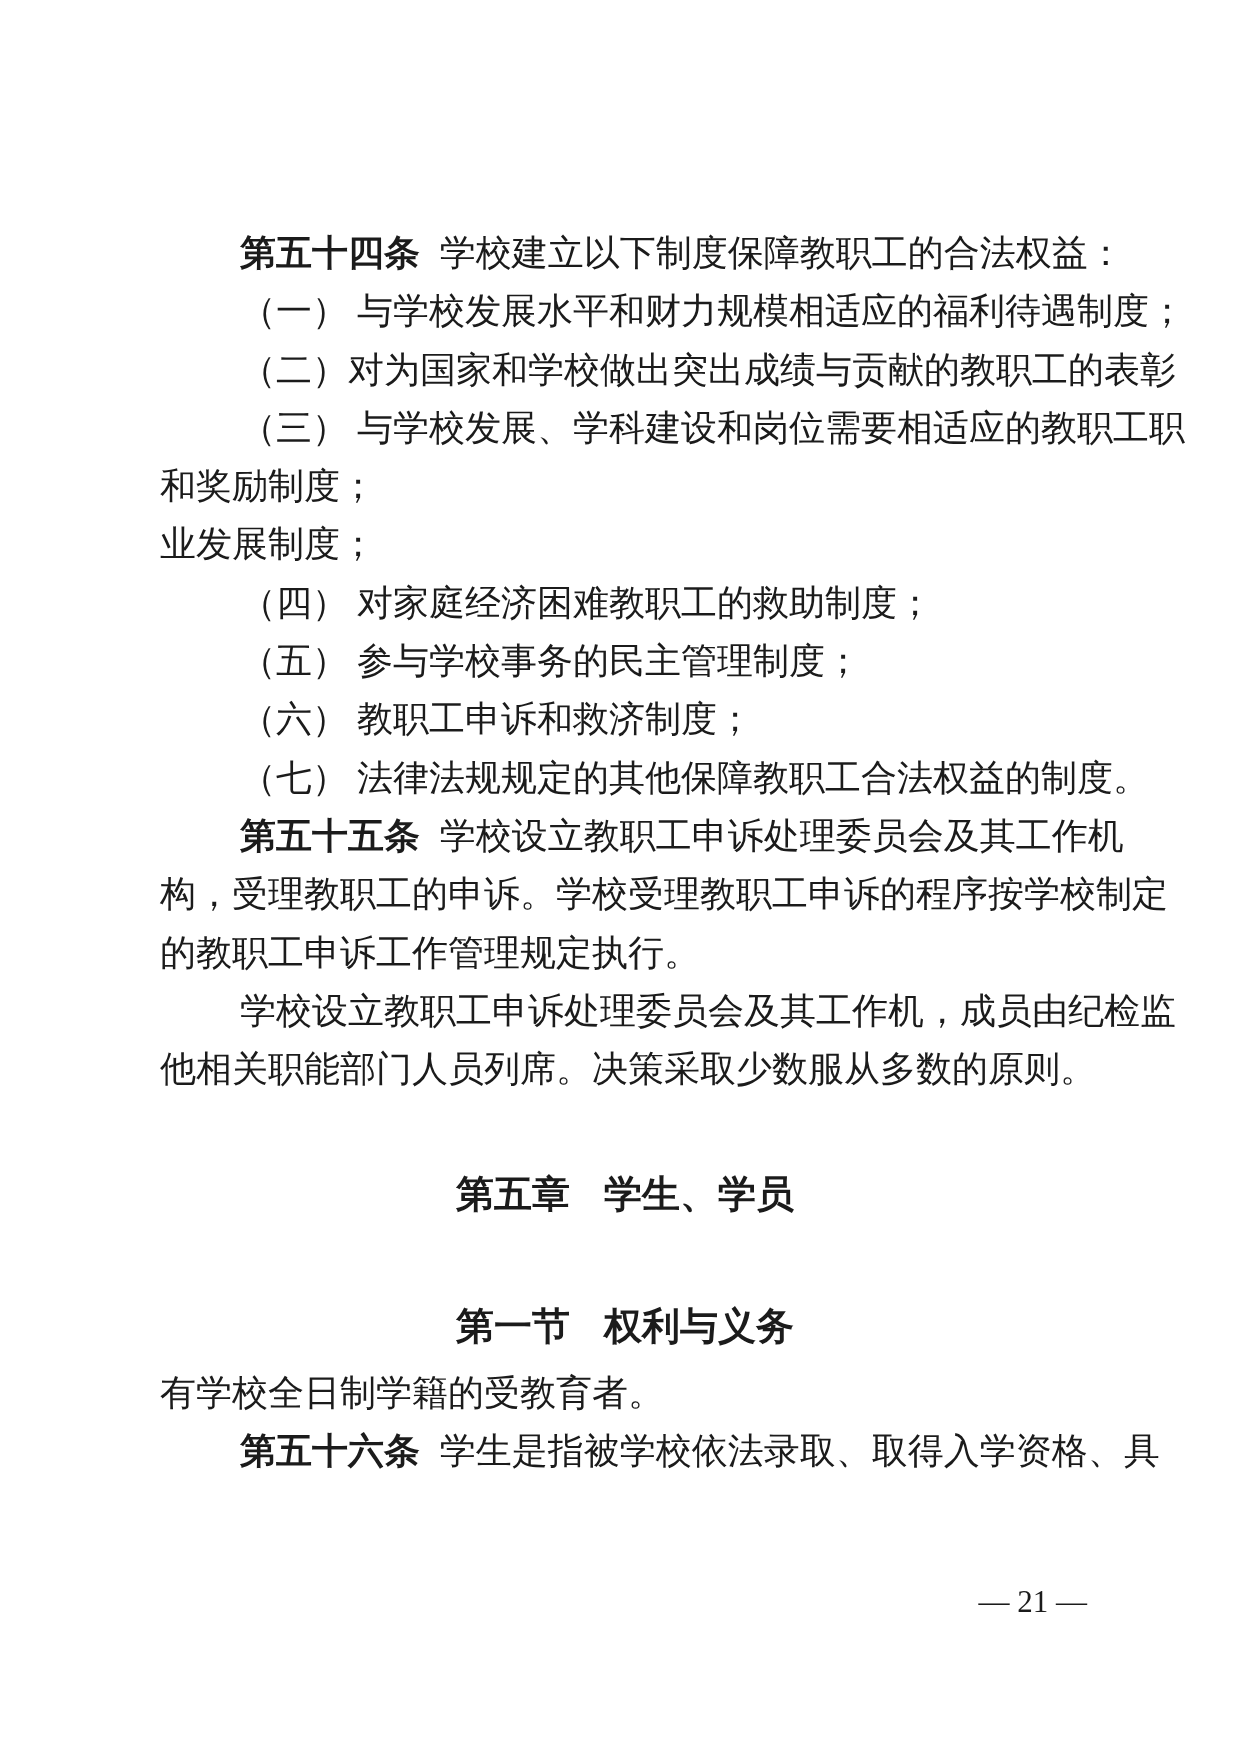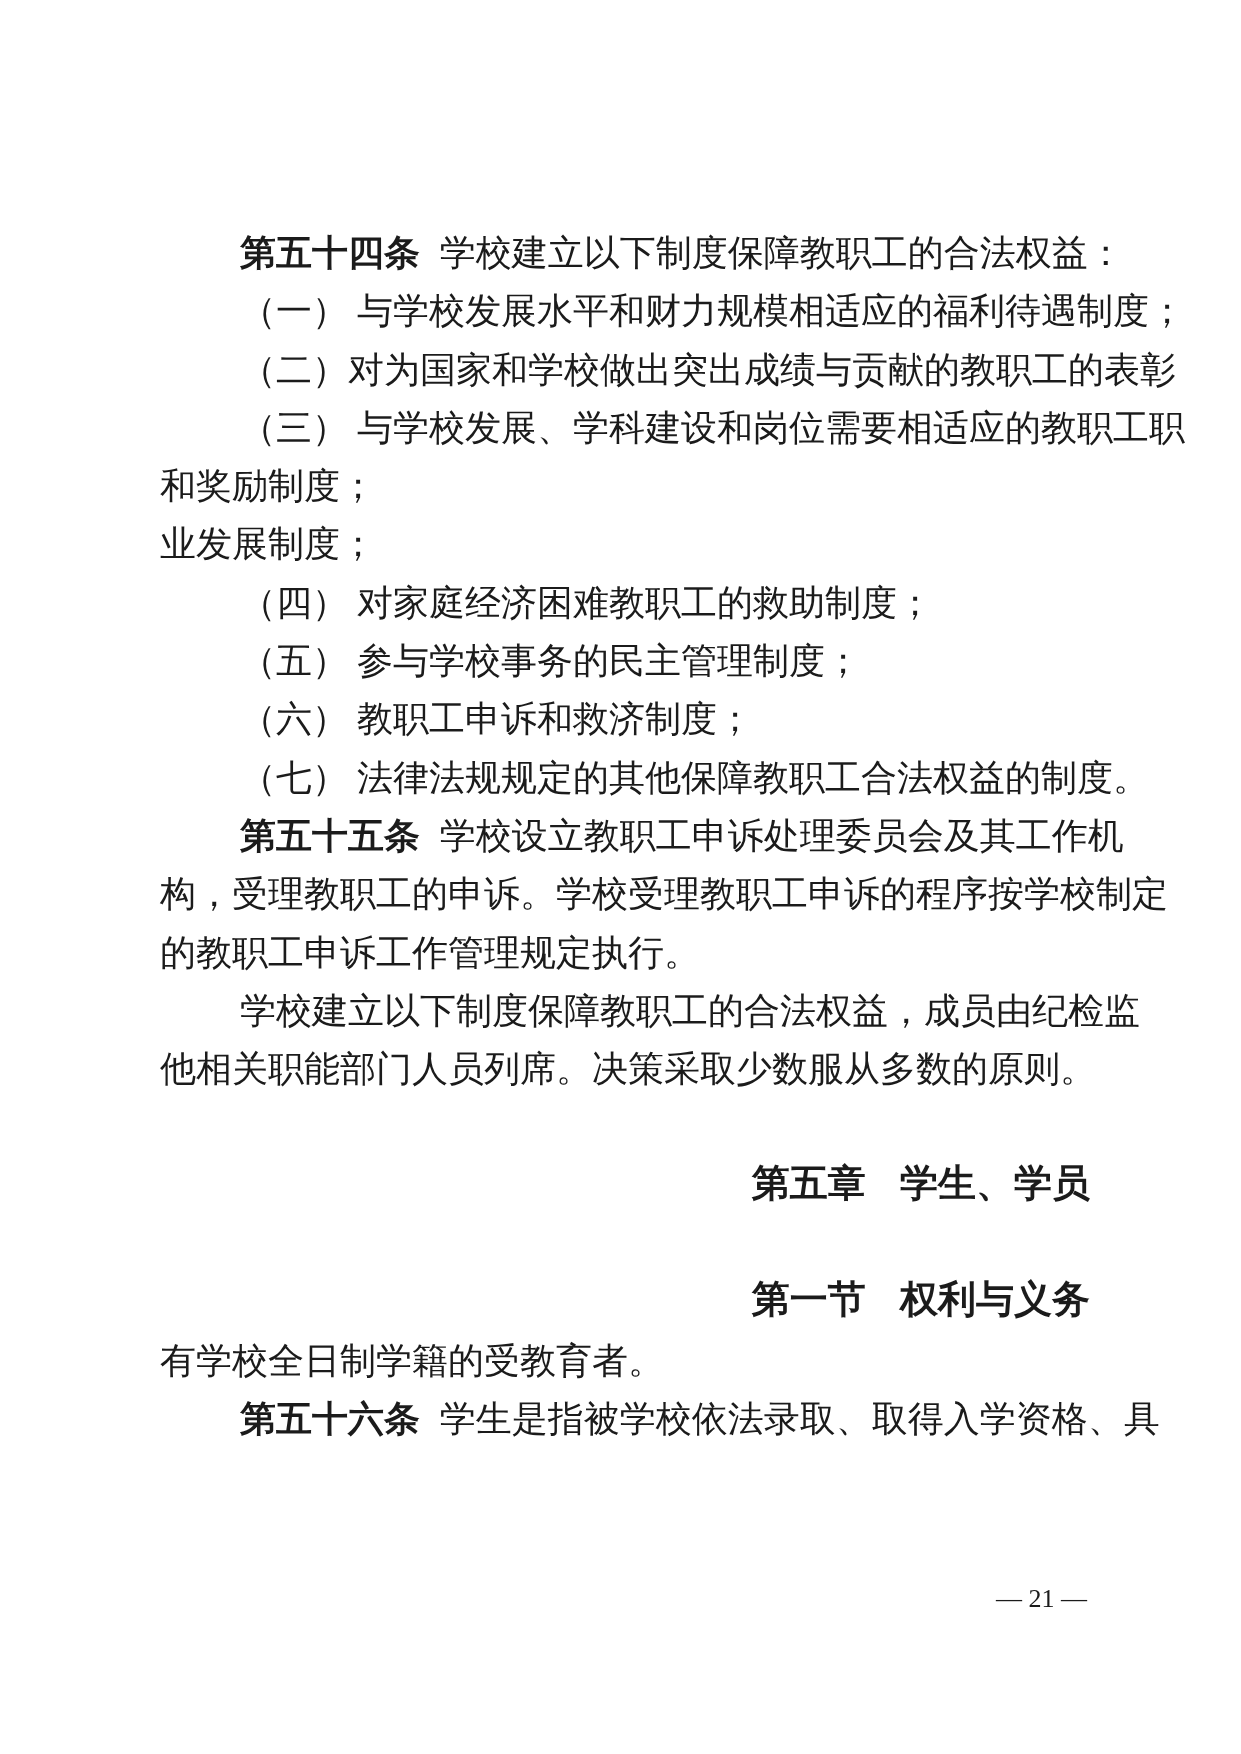--- a/index.html
+++ b/index.html
@@ -31,36 +31,36 @@
   }
   .line.indent {
     padding-left: 80px;
   }
   .term {
     font-weight: bold;
     font-family: "Liberation Sans", "DejaVu Sans", sans-serif;
     margin-right: 0.55em;
   }
   .heading {
-    text-align: right;
+    text-align: center;
     font-weight: bold;
-    font-family: Liberation Mono, monospace;
+    font-family: Liberation Sans, sans-serif;
     font-size: 38px;
-    margin: 0;
+    margin: 8px;
     white-space: nowrap;
   }
   .hgap {
     display: inline-block;
     width: 0.9em;
   }
   .footer {
     position: absolute;
     top: 1584px;
     right: 154px;
-    font-size: 26px;
+    font-size: 31px;
     font-family: "Liberation Serif", "DejaVu Serif", serif;
     color: #1b1b1b;
     white-space: nowrap;
   }
 </style>
 </head>
 <body>
 
 <div class="page">
   <main class="content">
@@ -84,21 +84,21 @@
     <div class="line indent"><span>（六） 教职工申诉和救济制度；</span></div>
 
     <div class="line indent"><span>（七） 法律法规规定的其他保障教职工合法权益的制度。</span></div>
 
     <div class="line indent"><span class="term">第五十五条</span><span>学校设立教职工申诉处理委员会及其工作机</span></div>
 
     <div class="line"><span>构，受理教职工的申诉。学校受理教职工申诉的程序按学校制定</span></div>
 
     <div class="line"><span>的教职工申诉工作管理规定执行。</span></div>
 
-    <div class="line indent"><span>学校建立以下制度保障教职工的合法权益，成员由纪检监</span></div>
+    <div class="line indent"><span>学校设立教职工申诉处理委员会及其工作机，成员由纪检监</span></div>
 
 
     <div class="line"><span>他相关职能部门人员列席。决策采取少数服从多数的原则。</span></div>
 
     <div class="line"></div>
 
     <h1 class="line heading"><span>第五章</span><span class="hgap"></span><span>学生、学员</span></h1>
 
     <div class="line"></div>
 

